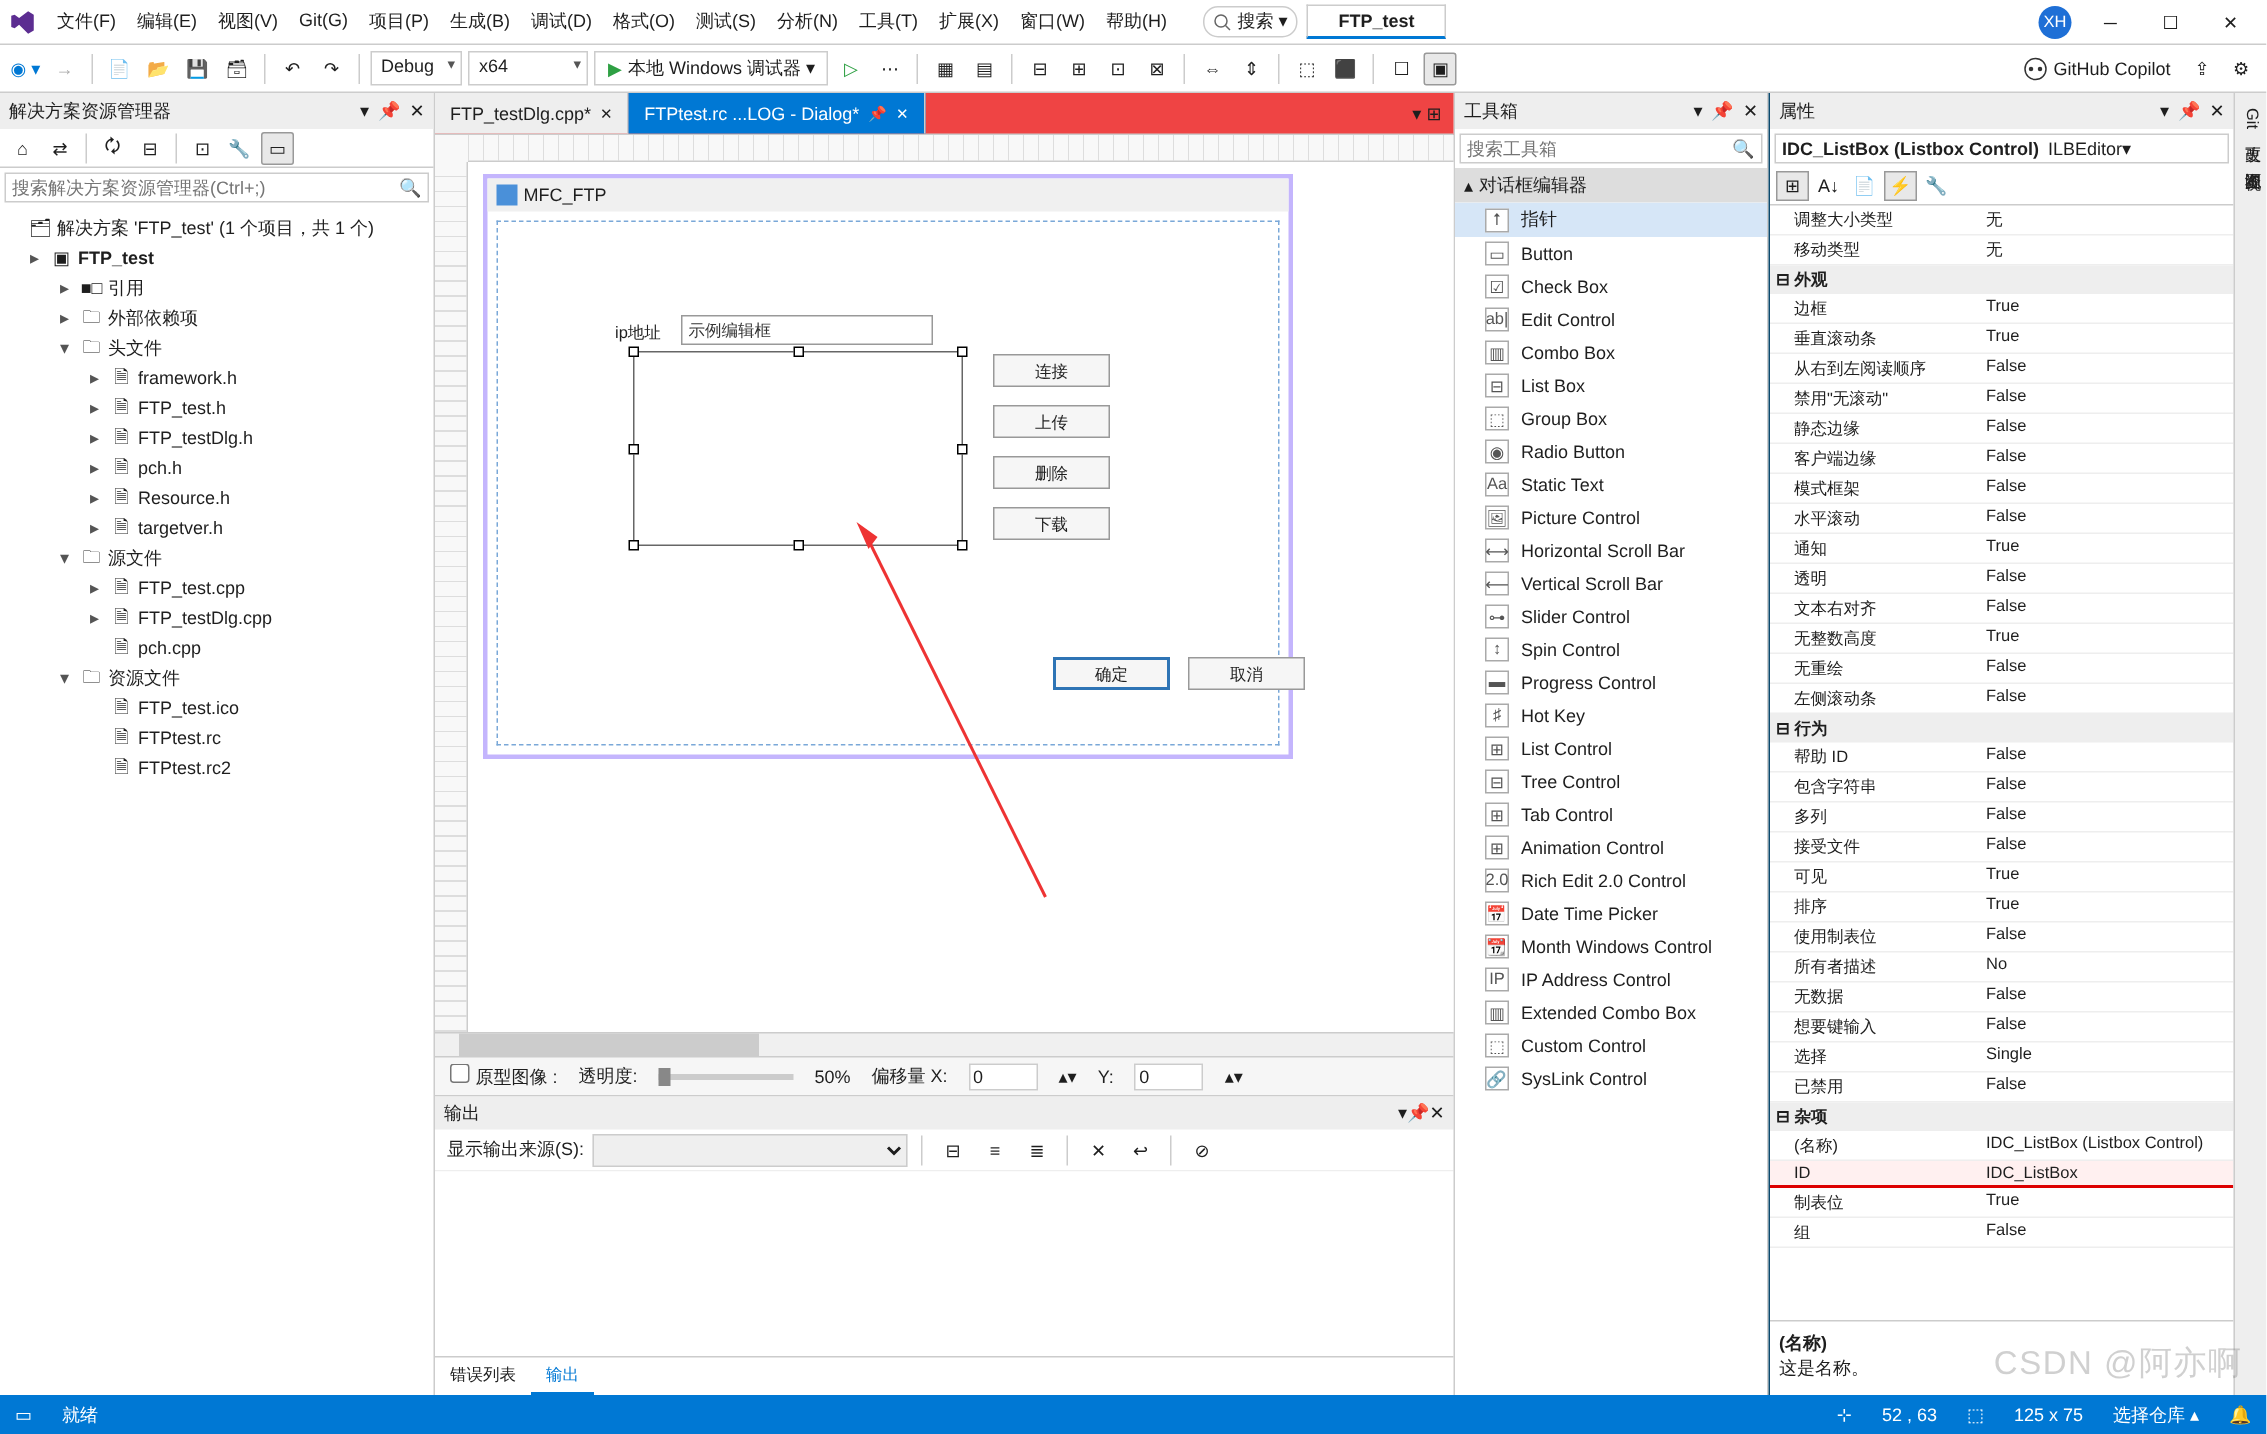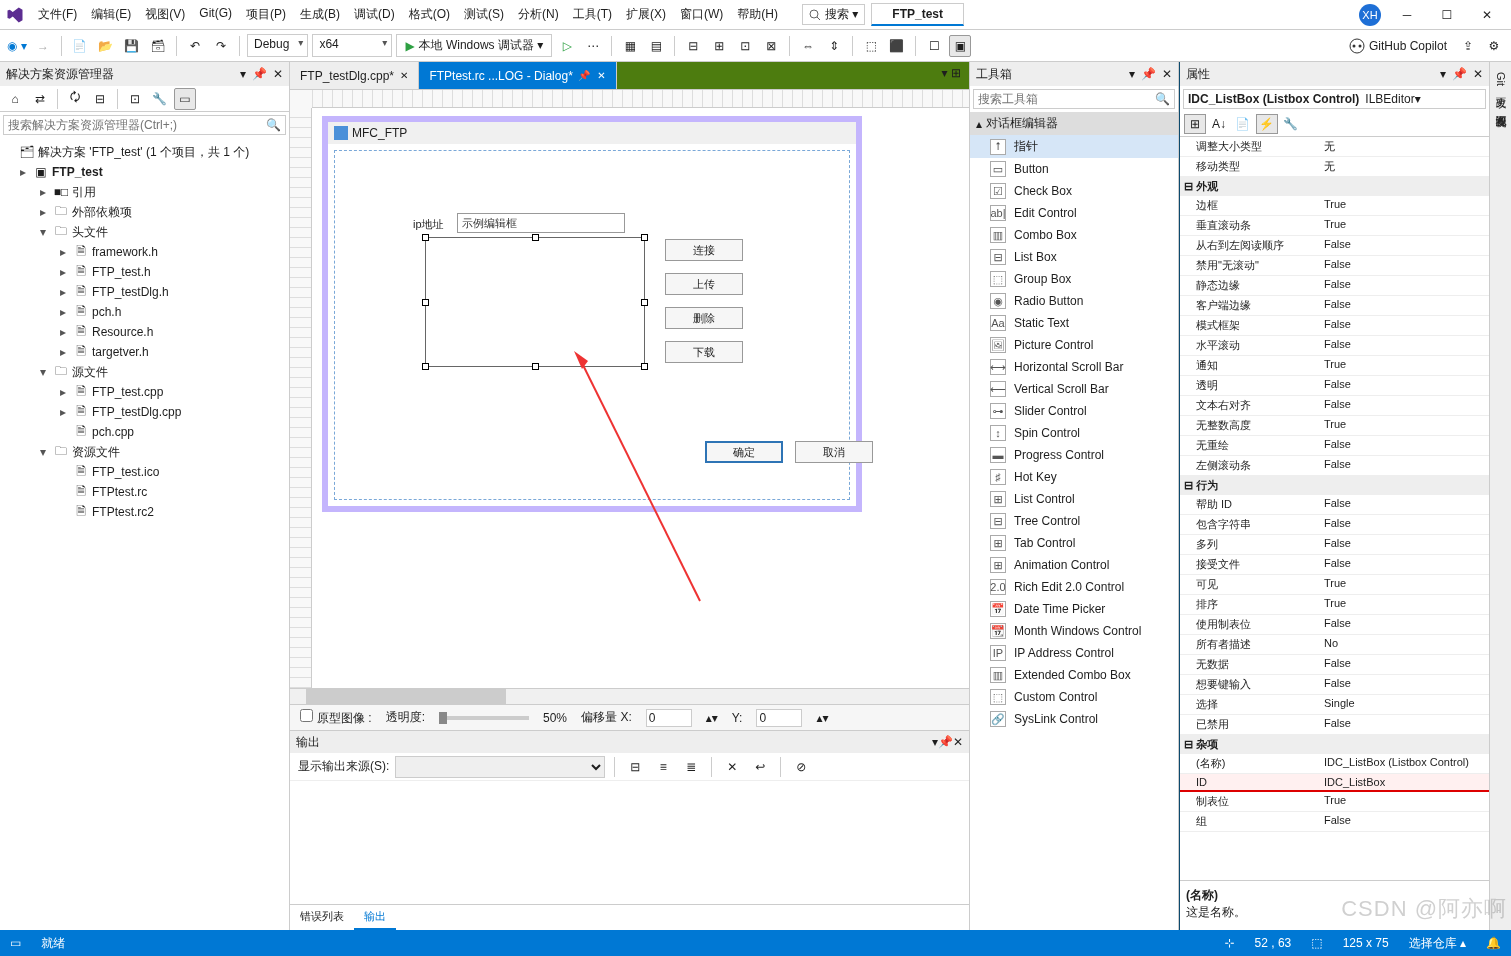--- a/index.html
+++ b/index.html
@@ -1,21 +1,21 @@
 <!DOCTYPE html>
 <html><head>
 <meta charset="utf-8">
 <style>
 *{box-sizing:border-box;margin:0;padding:0;font-family:"Microsoft YaHei",Segoe UI,sans-serif;font-size:12px;color:#1e1e1e}
 body{background:#fff;width:1511px;height:956px;overflow:hidden;display:flex;flex-direction:column}
 .titlebar{height:30px;display:flex;align-items:center;padding:0 6px;border-bottom:1px solid #ccc}
 .titlebar .vs-logo{width:18px;height:18px;margin-right:8px}
 .menus{display:flex;gap:2px}
 .menus span{padding:4px 6px;cursor:pointer}
-.searchwrap{margin-left:18px;display:flex;align-items:center;border:1px solid #ccc;padding:1px 6px;border-radius:0}
+.searchwrap{margin-left:18px;display:flex;align-items:center;border:1px solid #ccc;padding:1px 6px;border-radius:10px}
 .searchwrap svg{margin-right:4px}
 .proj-tab{margin-left:6px;border:1px solid #ccc;border-bottom:2px solid #0078d4;padding:3px 20px;font-weight:bold}
 .spacer{flex:1}
 .user-badge{width:22px;height:22px;border-radius:50%;background:#1e6fd6;color:#fff;display:flex;align-items:center;justify-content:center;font-size:11px;margin-right:8px}
 .win-btns{display:flex;gap:4px}
 .win-btns div{width:36px;height:26px;display:flex;align-items:center;justify-content:center}
 .toolbar{height:32px;border-bottom:1px solid #ccc;display:flex;align-items:center;padding:0 6px;gap:4px}
 .tb-sep{width:1px;height:20px;background:#ccc;margin:0 3px}
 .tb-btn{width:22px;height:22px;display:flex;align-items:center;justify-content:center;border-radius:2px}
 .combo{border:1px solid #ccc;padding:2px 18px 5px 6px;position:relative;min-width:60px;background:#fff}
@@ -31,33 +31,33 @@
 .sol-toolbar{height:26px;display:flex;align-items:center;gap:3px;padding:0 4px;border-bottom:1px solid #ccc}
 .sol-search{display:flex;align-items:center;border:1px solid #ccc;margin:3px;padding:2px 4px}
 .sol-search input{border:none;outline:none;flex:1;color:#888}
 .tree{padding:4px 2px;overflow:auto;flex:1}
 .tree-row{display:flex;align-items:center;height:20px;gap:4px;cursor:pointer}
 .tree .indent0{padding-left:4px}.tree .indent1{padding-left:18px}.tree .indent2{padding-left:38px}.tree .indent3{padding-left:58px}
 .caret{width:10px;display:inline-block;color:#555}
 .icon{width:14px;height:14px;display:inline-flex;align-items:center;justify-content:center}
 .bold{font-weight:bold}
 .center{flex:1;display:flex;flex-direction:column;min-width:0}
-.tabs{height:28px;display:flex;align-items:flex-start;background:#4d7c0f;border-bottom:1px solid #ccc;position:relative}
+.tabs{height:28px;display:flex;align-items:center;background:#ef4444;border-bottom:1px solid #ccc;position:relative}
 .tab{padding:5px 10px;display:flex;align-items:center;gap:6px;background:#eee;border-right:1px solid #ccc;cursor:pointer;height:27px}
 .tab.active{background:#0078d4;color:#fff}
 .tab.active span{color:#fff}
 .tab .x{font-size:10px;color:inherit}
 .tab .pin{font-size:10px}
 .tabs .drop{margin-left:auto;padding:4px 8px}
 .designer{flex:1;background:#f8f8f8;display:flex;flex-direction:column;min-height:0}
 .ruler-h{height:18px;border-bottom:1px solid #ccc;margin-left:22px;background:repeating-linear-gradient(90deg,#ddd 0,#ddd 1px,transparent 1px,transparent 10px)}
 .design-body{flex:1;display:flex;min-height:0}
 .ruler-v{width:22px;border-right:1px solid #ccc;background:repeating-linear-gradient(0deg,#ddd 0,#ddd 1px,transparent 1px,transparent 10px)}
 .canvas{flex:1;position:relative;overflow:auto;background:#fff}
-.dialog-win{position:absolute;left:10px;top:8px;width:540px;border:6px solid #c4b5fd;background:#fff}
+.dialog-win{position:absolute;left:10px;top:8px;width:540px;border:3px solid #c4b5fd;background:#fff}
 .dialog-title{height:22px;background:#f0f0f0;display:flex;align-items:center;padding:0 6px;font-size:11px;color:#333}
 .dlg-icon{width:14px;height:14px;background:#4a90d9;margin-right:4px}
 .dialog-body{height:350px;position:relative;border:1px dashed #7aa8d8;margin:6px}
 .dlg-label{position:absolute;left:78px;top:66px;font-size:11px}
 .dlg-edit{position:absolute;left:122px;top:62px;width:168px;height:20px;border:1px solid #999;padding:2px 4px;font-size:11px;color:#333;background:#fff}
 .dlg-listbox{position:absolute;left:90px;top:86px;width:220px;height:130px;border:1px solid #666;background:#fff}
 .handle{position:absolute;width:7px;height:7px;background:#fff;border:1px solid #000}
 .h-tl{left:-4px;top:-4px}.h-tr{right:-4px;top:-4px}.h-bl{left:-4px;bottom:-4px}.h-br{right:-4px;bottom:-4px}
 .h-t{left:50%;top:-4px;margin-left:-3px}.h-b{left:50%;bottom:-4px;margin-left:-3px}
 .h-l{left:-4px;top:50%;margin-top:-3px}.h-r{right:-4px;top:50%;margin-top:-3px}
@@ -101,21 +101,21 @@
 .pg-row{display:flex;border-bottom:1px solid #eee}
 .pg-row .k{width:140px;padding:2px 4px 2px 16px;font-size:11px}
 .pg-row .v{flex:1;padding:2px 4px;font-size:11px}
 .hl{background:#fff0f0;border-bottom:2px solid #d00}
 .prop-desc{border-top:1px solid #ccc;padding:6px;min-height:50px;font-size:11px}
 .side-tabs{width:22px;background:#eee;border-left:1px solid #ccc;display:flex;flex-direction:column;align-items:center;padding-top:6px;gap:10px}
 .side-tabs div{writing-mode:vertical-rl;font-size:11px;padding:4px 2px;cursor:pointer}
 .status{height:26px;background:#0078d4;color:#fff;display:flex;align-items:center;padding:0 10px;gap:20px;font-size:11px}
 .status span{color:#fff}
 .status .sp{flex:1}
-.watermark{position:fixed;right:4px;bottom:32px;font-size:22px;color:rgba(120,120,120,.35);pointer-events:none;letter-spacing:1px}
+.watermark{position:fixed;right:16px;bottom:32px;font-size:22px;color:rgba(120,120,120,.35);pointer-events:none;letter-spacing:1px}
 </style>
 </head>
 <body>
 
 <div class="titlebar">
   <svg class="vs-logo" viewBox="0 0 24 24">
       <path fill="#5c2d91" d="M17 2l5 3v14l-5 3-8-8-4 3-3-1V6l3-1 4 3 8-6z"></path>
     </svg>
   <div class="menus" id="menu">
       <span>文件(F)</span>

